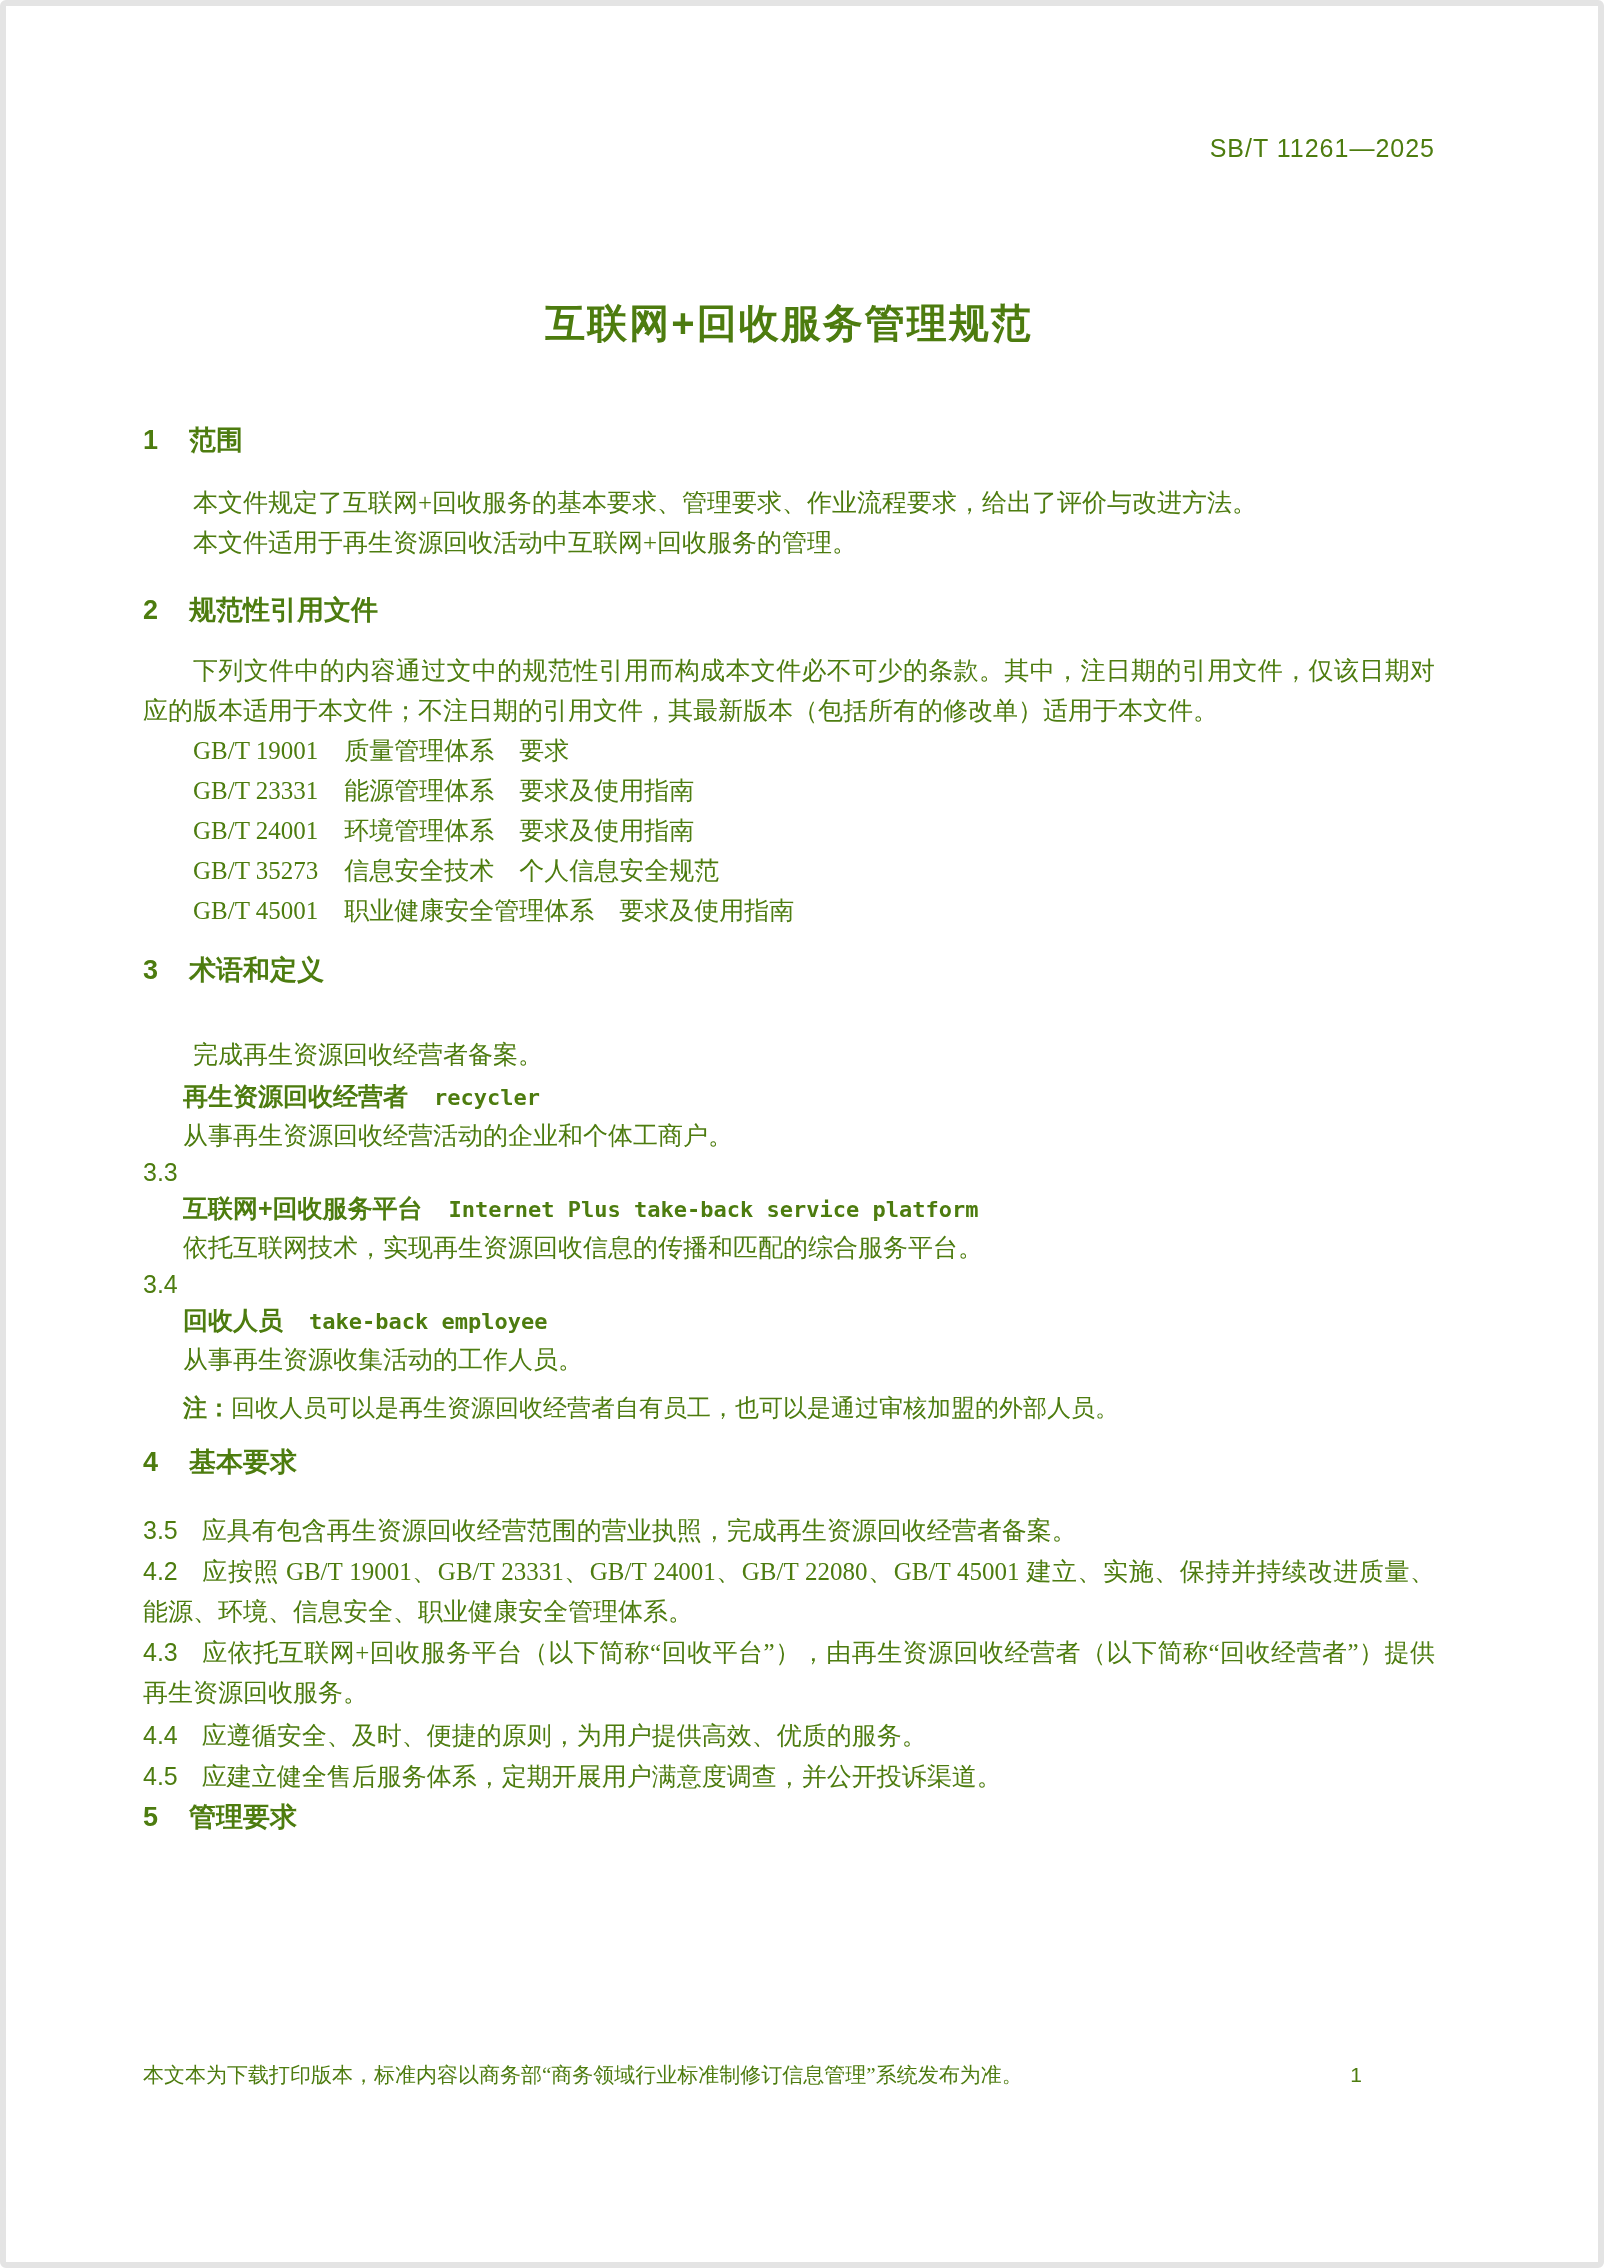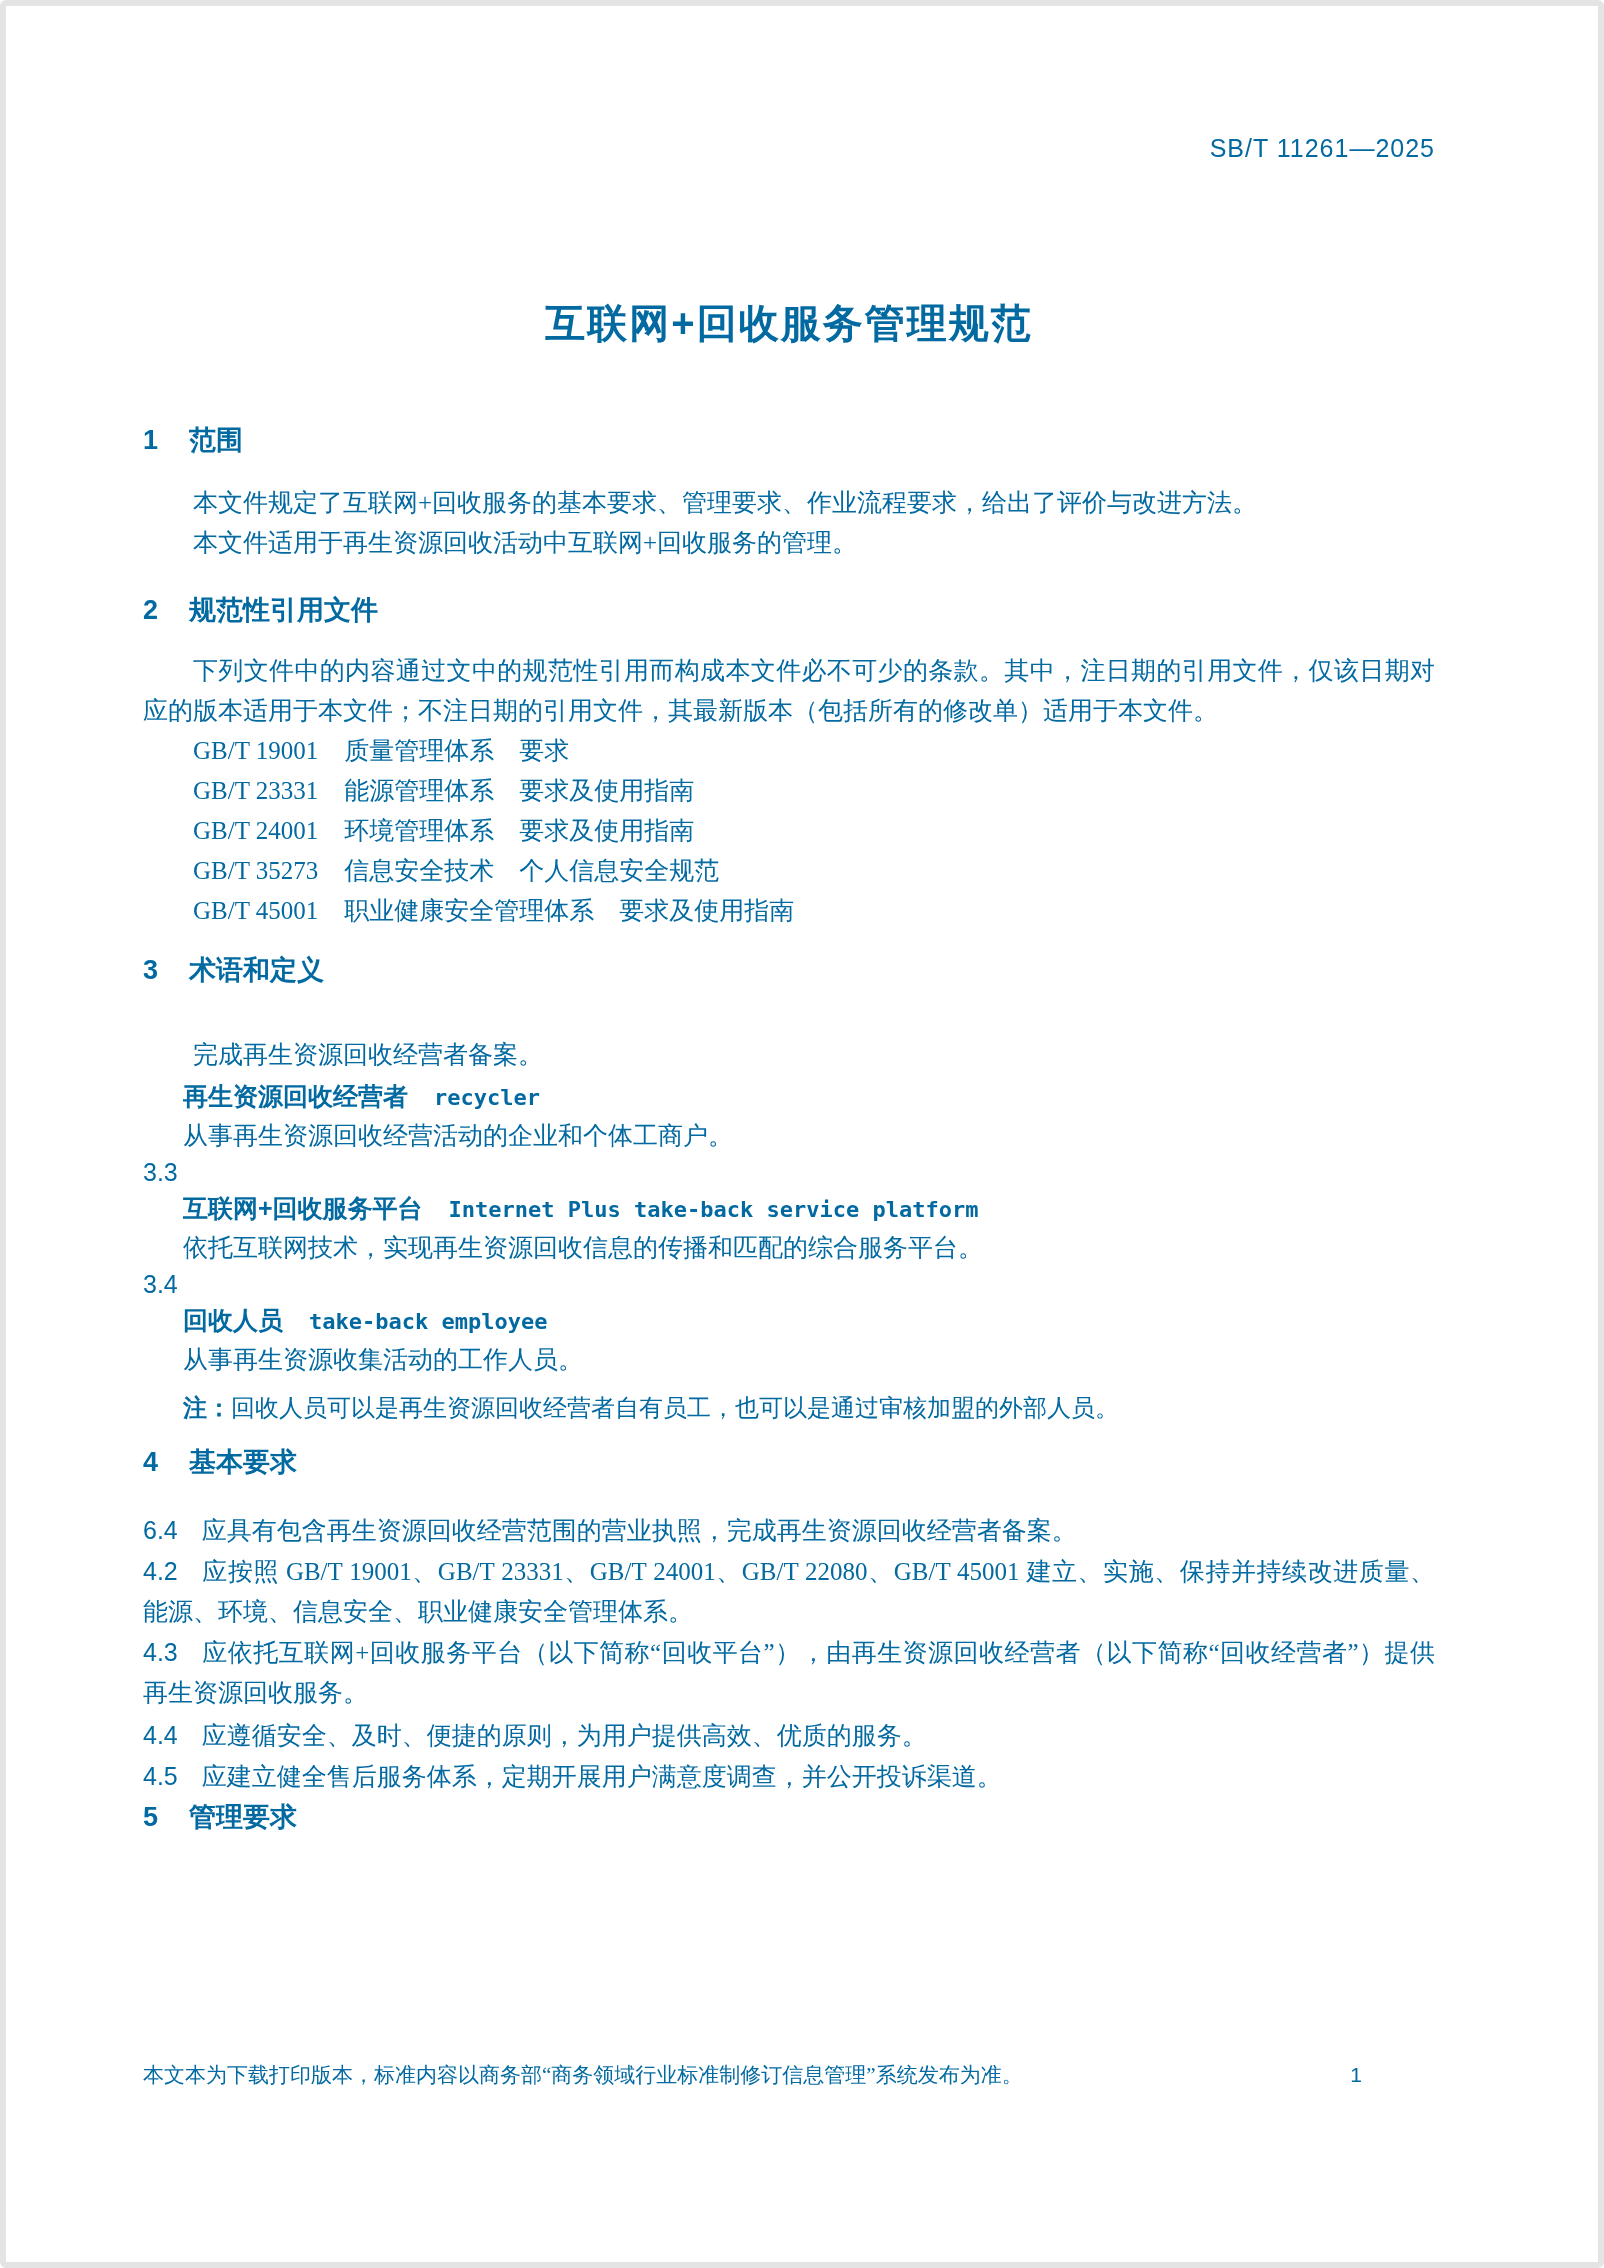--- a/index.html
+++ b/index.html
@@ -4,21 +4,21 @@
 <style>
   html,body{margin:0;padding:0;background:#ffffff;}
   .page{
     position:relative;
     width:1604px;height:2268px;
     box-sizing:border-box;
     background:#ffffff;
     border:6px solid #e4e4e4;
     border-radius:6px;
     overflow:hidden;
-    color:#0369a1;
+    color:#4d7c0f;
     font-family:"Liberation Serif","DejaVu Serif",serif;
   }
   .content{
     position:absolute;top:0;left:0;right:0;bottom:0;
     padding:0 163px 0 137px;
   }
   .doc-number{
     margin-top:127px;
     font-family:"Liberation Sans","DejaVu Sans",sans-serif;
     font-size:25px;line-height:30px;
@@ -157,21 +157,21 @@
       </div>
       <div>
         <div class="term-num">3.4</div>
         <div class="term-line"><span class="term-zh">回收人员</span><span class="term-en">take-back employee</span></div>
         <p class="term-def">从事再生资源收集活动的工作人员。</p>
         <p class="term-note"><span class="note-label">注：</span><span>回收人员可以是再生资源回收经营者自有员工，也可以是通过审核加盟的外部人员。</span></p>
       </div>
     </div>
 
     <h2 class="sec-heading h-s4"><span class="sec-num">4</span><span>基本要求</span></h2>
-    <p class="req req-first"><span class="req-num">6.4</span><span>应具有包含再生资源回收经营范围的营业执照，完成再生资源回收经营者备案。</span></p>
+    <p class="req req-first"><span class="req-num">3.5</span><span>应具有包含再生资源回收经营范围的营业执照，完成再生资源回收经营者备案。</span></p>
     <p class="req"><span class="req-num">4.2</span><span>应按照 GB/T 19001、GB/T 23331、GB/T 24001、GB/T 22080、GB/T 45001 建立、实施、保持并持续改进质量、能源、环境、信息安全、职业健康安全管理体系。</span></p>
     <p class="req"><span class="req-num">4.3</span><span>应依托互联网+回收服务平台（以下简称“回收平台”），由再生资源回收经营者（以下简称“回收经营者”）提供再生资源回收服务。</span></p>
     <p class="req req-44"><span class="req-num">4.4</span><span>应遵循安全、及时、便捷的原则，为用户提供高效、优质的服务。</span></p>
     <p class="req"><span class="req-num">4.5</span><span>应建立健全售后服务体系，定期开展用户满意度调查，并公开投诉渠道。</span></p>
 
     <h2 class="sec-heading h-s5"><span class="sec-num">5</span><span>管理要求</span></h2>
 
   </div>
 
   <div class="footer">

